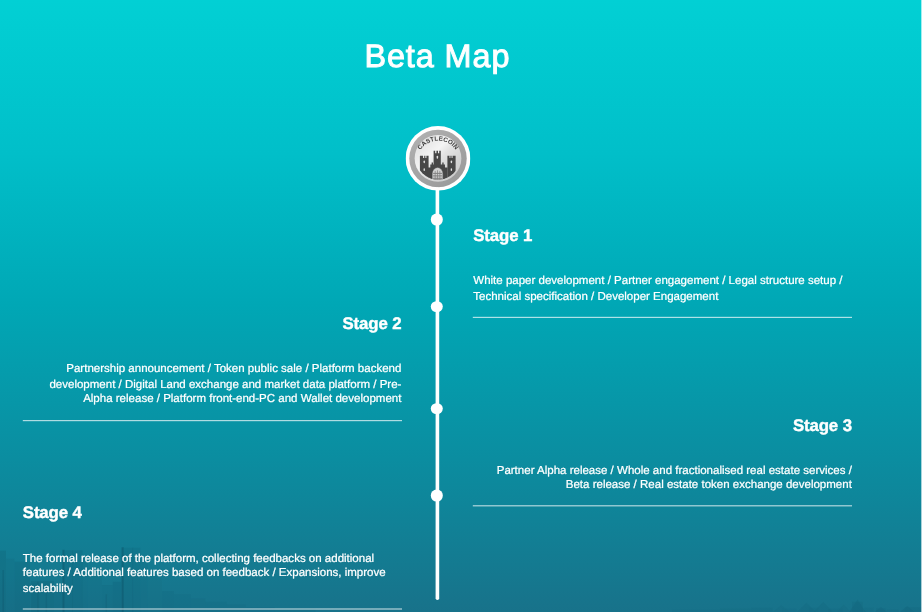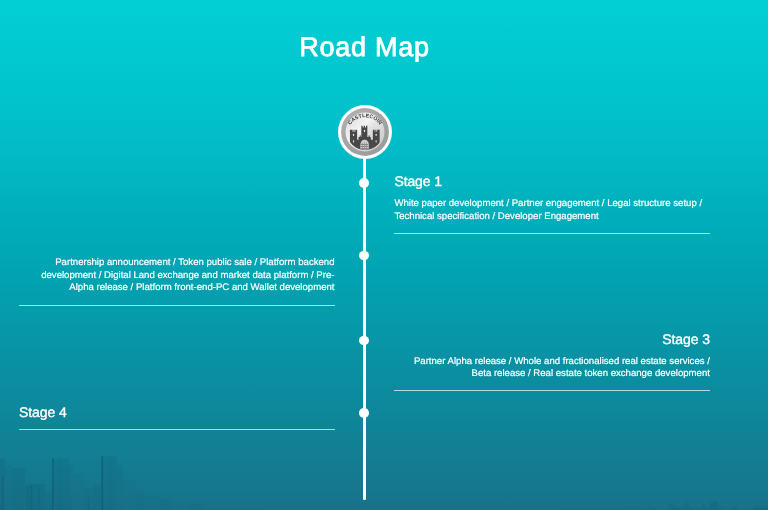--- a/index.html
+++ b/index.html
@@ -6,22 +6,22 @@
   body{width:768px;height:510px;overflow:hidden;font-family:"Liberation Sans",sans-serif;-webkit-font-smoothing:antialiased;text-rendering:geometricPrecision;}
   .page{position:relative;width:768px;height:510px;overflow:hidden;
     background:linear-gradient(180deg,#02d0d4 0%,#01bfc9 25%,#00a7b5 50%,#0b8da0 75%,#18728a 100%);filter:opacity(1);}
   .skyline{position:absolute;left:0;bottom:0;width:768px;height:56px;opacity:.36;}
   .title{position:absolute;left:0;top:32px;width:729px;text-align:center;color:#fff;
     font-size:27px;font-weight:normal;-webkit-text-stroke:0.8px #fff;letter-spacing:.75px;}
   .coin{position:absolute;left:337.9px;top:104.7px;width:53px;height:53px;}
   .tl-line{position:absolute;left:362.7px;top:156px;width:3.3px;height:344px;background:#fff;border-radius:1.65px;}
   .dot{position:absolute;width:9.6px;height:9.6px;border-radius:50%;background:#fff;left:359.4px;}
   .stage{position:absolute;}
-  .st-title{color:#fff;font-size:14px;font-weight:normal;-webkit-text-stroke:0.35px #fff;letter-spacing:-0.1px;line-height:14px;}
-  .st-body{color:#fff;font-size:9.6px;line-height:12.4px;margin-top:10px;-webkit-text-stroke:0.2px #fff;}
+  .st-title{color:#fff;font-size:14px;font-weight:bold;-webkit-text-stroke:0.35px #fff;letter-spacing:-0.1px;line-height:14px;margin-top:15px;}
+  .st-body{color:#fff;font-size:9.6px;line-height:12.4px;margin-top:26px;-webkit-text-stroke:0.2px #fff;}
   .st-rule{height:1px;background:rgba(255,255,255,.68);margin-top:10px;}
 </style>
 </head>
 <body>
 
 <div class="page">
   <svg class="skyline" viewBox="0 0 768 160" preserveAspectRatio="none">
     <g>
 
       <rect x="0" y="14" width="5" height="146" fill="#0c5368" opacity=".5"></rect>
@@ -69,21 +69,21 @@
       <path d="M707.7 160 l6.9 -29 l6.9 29 z" fill="#0c5368" opacity=".46"></path>
       <rect x="710" y="136" width="9" height="24" fill="#0c5368" opacity=".3"></rect>
       <rect x="720" y="150" width="8" height="10" fill="#0c5368" opacity=".2"></rect>
       <path d="M729 160 l5 -12 l5 12 z" fill="#0c5368" opacity=".38"></path>
       <rect x="730" y="151" width="8" height="9" fill="#0c5368" opacity=".26"></rect>
       <rect x="739" y="154" width="10" height="6" fill="#0c5368" opacity=".18"></rect>
       <path d="M750 160 l6 -14 l6 14 z" fill="#0c5368" opacity=".4"></path>
       <rect x="754" y="149" width="14" height="11" fill="#0c5368" opacity=".26"></rect>
     </g>
   </svg>
-  <div class="title">Road Map</div>
+  <div class="title">Beta Map</div>
   <div class="coin">
     <svg width="54" height="54" viewBox="0 0 106 106">
       <defs>
         <clipPath id="innerclip">
             <circle cx="53" cy="52" r="36"></circle>
           </clipPath>
         <linearGradient id="faceGrad" x1="0" y1="0" x2="1" y2="1">
           <stop offset="0%" stop-color="#dcdcdc"></stop>
             <stop offset="24%" stop-color="#e9e9e9"></stop>
           <stop offset="40%" stop-color="#f4f4f4"></stop>
@@ -147,27 +147,29 @@
   <div class="dot" style="top:335.5px"></div>
   <div class="dot" style="top:408px"></div>
 
   <div class="stage" style="left:394.4px;top:174.4px;width:315.5px;text-align:left">
     <div class="st-title">Stage 1</div>
     <div class="st-body">White paper development / Partner engagement / Legal structure setup / Technical specification / Developer Engagement</div>
     <div class="st-rule"></div>
   </div>
 
   <div class="stage" style="left:19px;top:247.4px;width:315.5px;text-align:right">
+    <div class="st-title">Stage 2</div>
     <div class="st-body">Partnership announcement / Token public sale / Platform backend development / Digital Land exchange and market data platform / Pre-Alpha release / Platform front-end-PC and Wallet development</div>
     <div class="st-rule"></div>
   </div>
 
   <div class="stage" style="left:394.4px;top:331.5px;width:315.5px;text-align:right">
     <div class="st-title">Stage 3</div>
     <div class="st-body">Partner Alpha release / Whole and fractionalised real estate services / Beta release / Real estate token exchange development</div>
     <div class="st-rule"></div>
   </div>
 
   <div class="stage" style="left:19px;top:405px;width:315.5px;text-align:left">
     <div class="st-title">Stage 4</div>
+    <div class="st-body">The formal release of the platform, collecting feedbacks on additional features / Additional features based on feedback / Expansions, improve scalability</div>
     <div class="st-rule"></div>
   </div>
 </div>
 
 </body></html>

